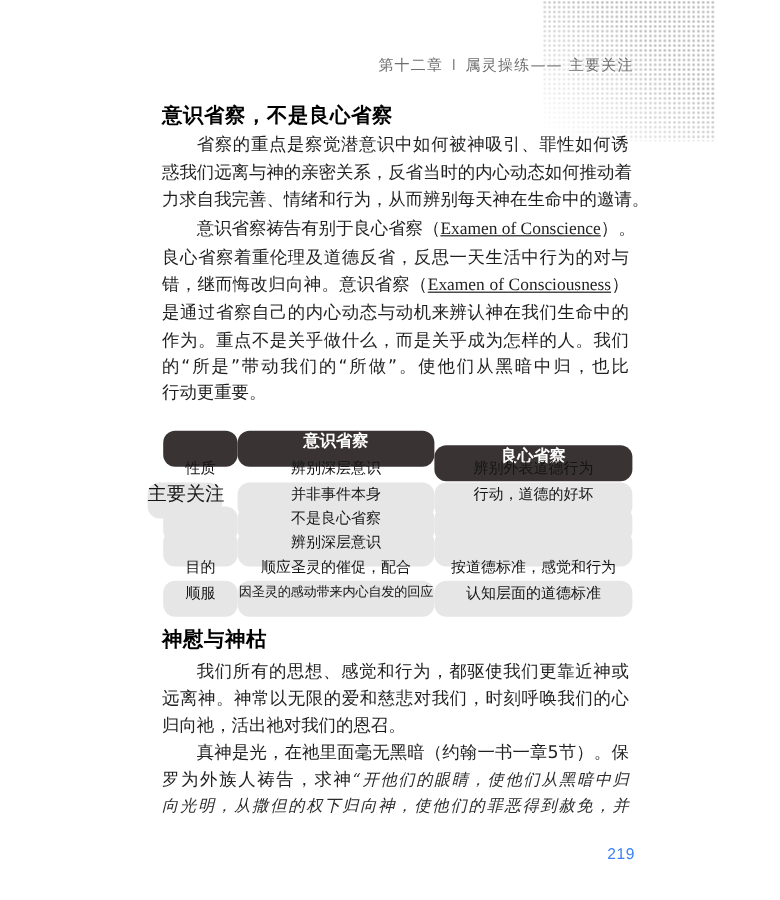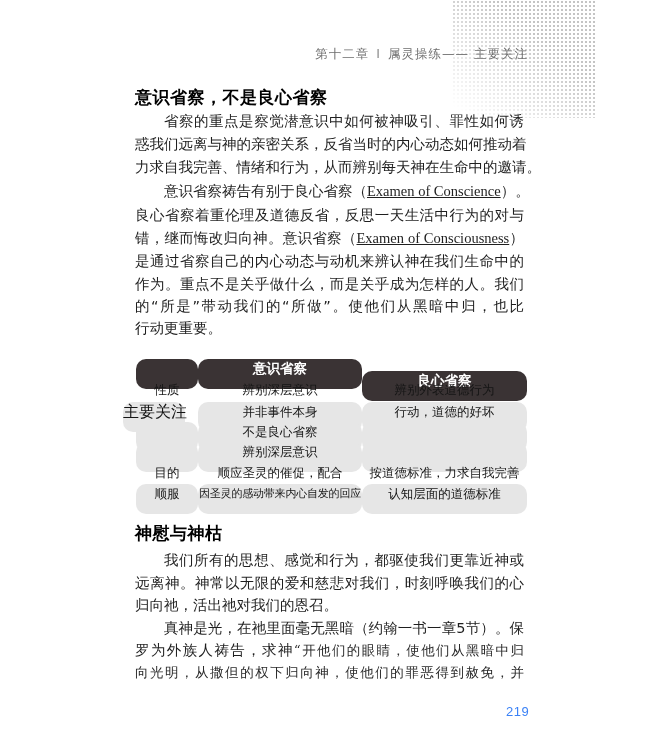--- a/index.html
+++ b/index.html
@@ -18,21 +18,21 @@
 
   .heading { position: absolute; left: 135px; width: 389px; text-align: left;
     font-family: "DejaVu Serif", serif; font-weight: bold; font-size: 17px;
     line-height: 22px; color: #000000; letter-spacing: 0.5px; }
 
   .line { position: absolute; left: 135px; width: 389px; height: 22px; line-height: 22px;
     font-size: 14.5px; white-space: nowrap; color: #1f1f1f; }
   .line.full { text-align: justify; text-align-last: justify; }
   .line.indent { text-indent: 2em; }
   .latin { font-family: "Liberation Serif", serif; font-size: 14.5px; text-decoration: underline; }
-  .quote { font-family: "DejaVu Serif", serif; font-size: 13.5px; color: #2a2a2a; }
+  .quote { font-family: "DejaVu Serif", serif; font-size: 13.5px; color: #2a2a2a; font-style: italic; }
 
   .tcell { position: absolute; height: 30px; line-height: 19px; text-align: center;
     font-size: 12.5px; color: #151515; border-radius: 10px; white-space: nowrap; }
   .tcell.head { background: #3a3334; color: #ffffff; font-weight: bold; font-size: 13.5px; }
   .tcell.shade { background: #e6e6e6; }
   .tcell.tight { font-size: 11px; letter-spacing: -0.2px; }
 
   .page-number { position: absolute; left: 506px; top: 704px; font-size: 13px;
     color: #3b82f6; font-family: "Liberation Sans", sans-serif; letter-spacing: 0.5px; }
 </style>
@@ -76,21 +76,21 @@
   <div class="tcell shade" style="left:136px; top:422px; width:62px"></div>
   <div class="tcell shade" style="left:198px; top:422px; width:164px">不是良心省察</div>
   <div class="tcell shade" style="left:362px; top:422px; width:165px"></div>
 
   <div class="tcell shade" style="left:136px; top:442px; width:62px"></div>
   <div class="tcell shade" style="left:198px; top:442px; width:164px">辨别深层意识</div>
   <div class="tcell shade" style="left:362px; top:442px; width:165px"></div>
 
   <div class="tcell" style="left:136px; top:463px; width:62px">目的</div>
   <div class="tcell" style="left:198px; top:463px; width:164px">顺应圣灵的催促，配合</div>
-  <div class="tcell" style="left:362px; top:463px; width:165px">按道德标准，力求自我完善</div>
+  <div class="tcell" style="left:362px; top:463px; width:165px">按道德标准，感觉和行为</div>
 
   <div class="tcell shade" style="left:136px; top:484px; width:62px">顺服</div>
   <div class="tcell shade tight" style="left:198px; top:484px; width:164px">因圣灵的感动带来内心自发的回应</div>
   <div class="tcell shade" style="left:362px; top:484px; width:165px">认知层面的道德标准</div>
 </div>
 
 <div class="heading" style="top:522px">神慰与神枯</div>
 
 <div class="line full indent" style="top:549px">我们所有的思想、感觉和行为，都驱使我们更靠近神或</div>
 <div class="line full" style="top:572px">远离神。神常以无限的爱和慈悲对我们，时刻呼唤我们的心</div>

